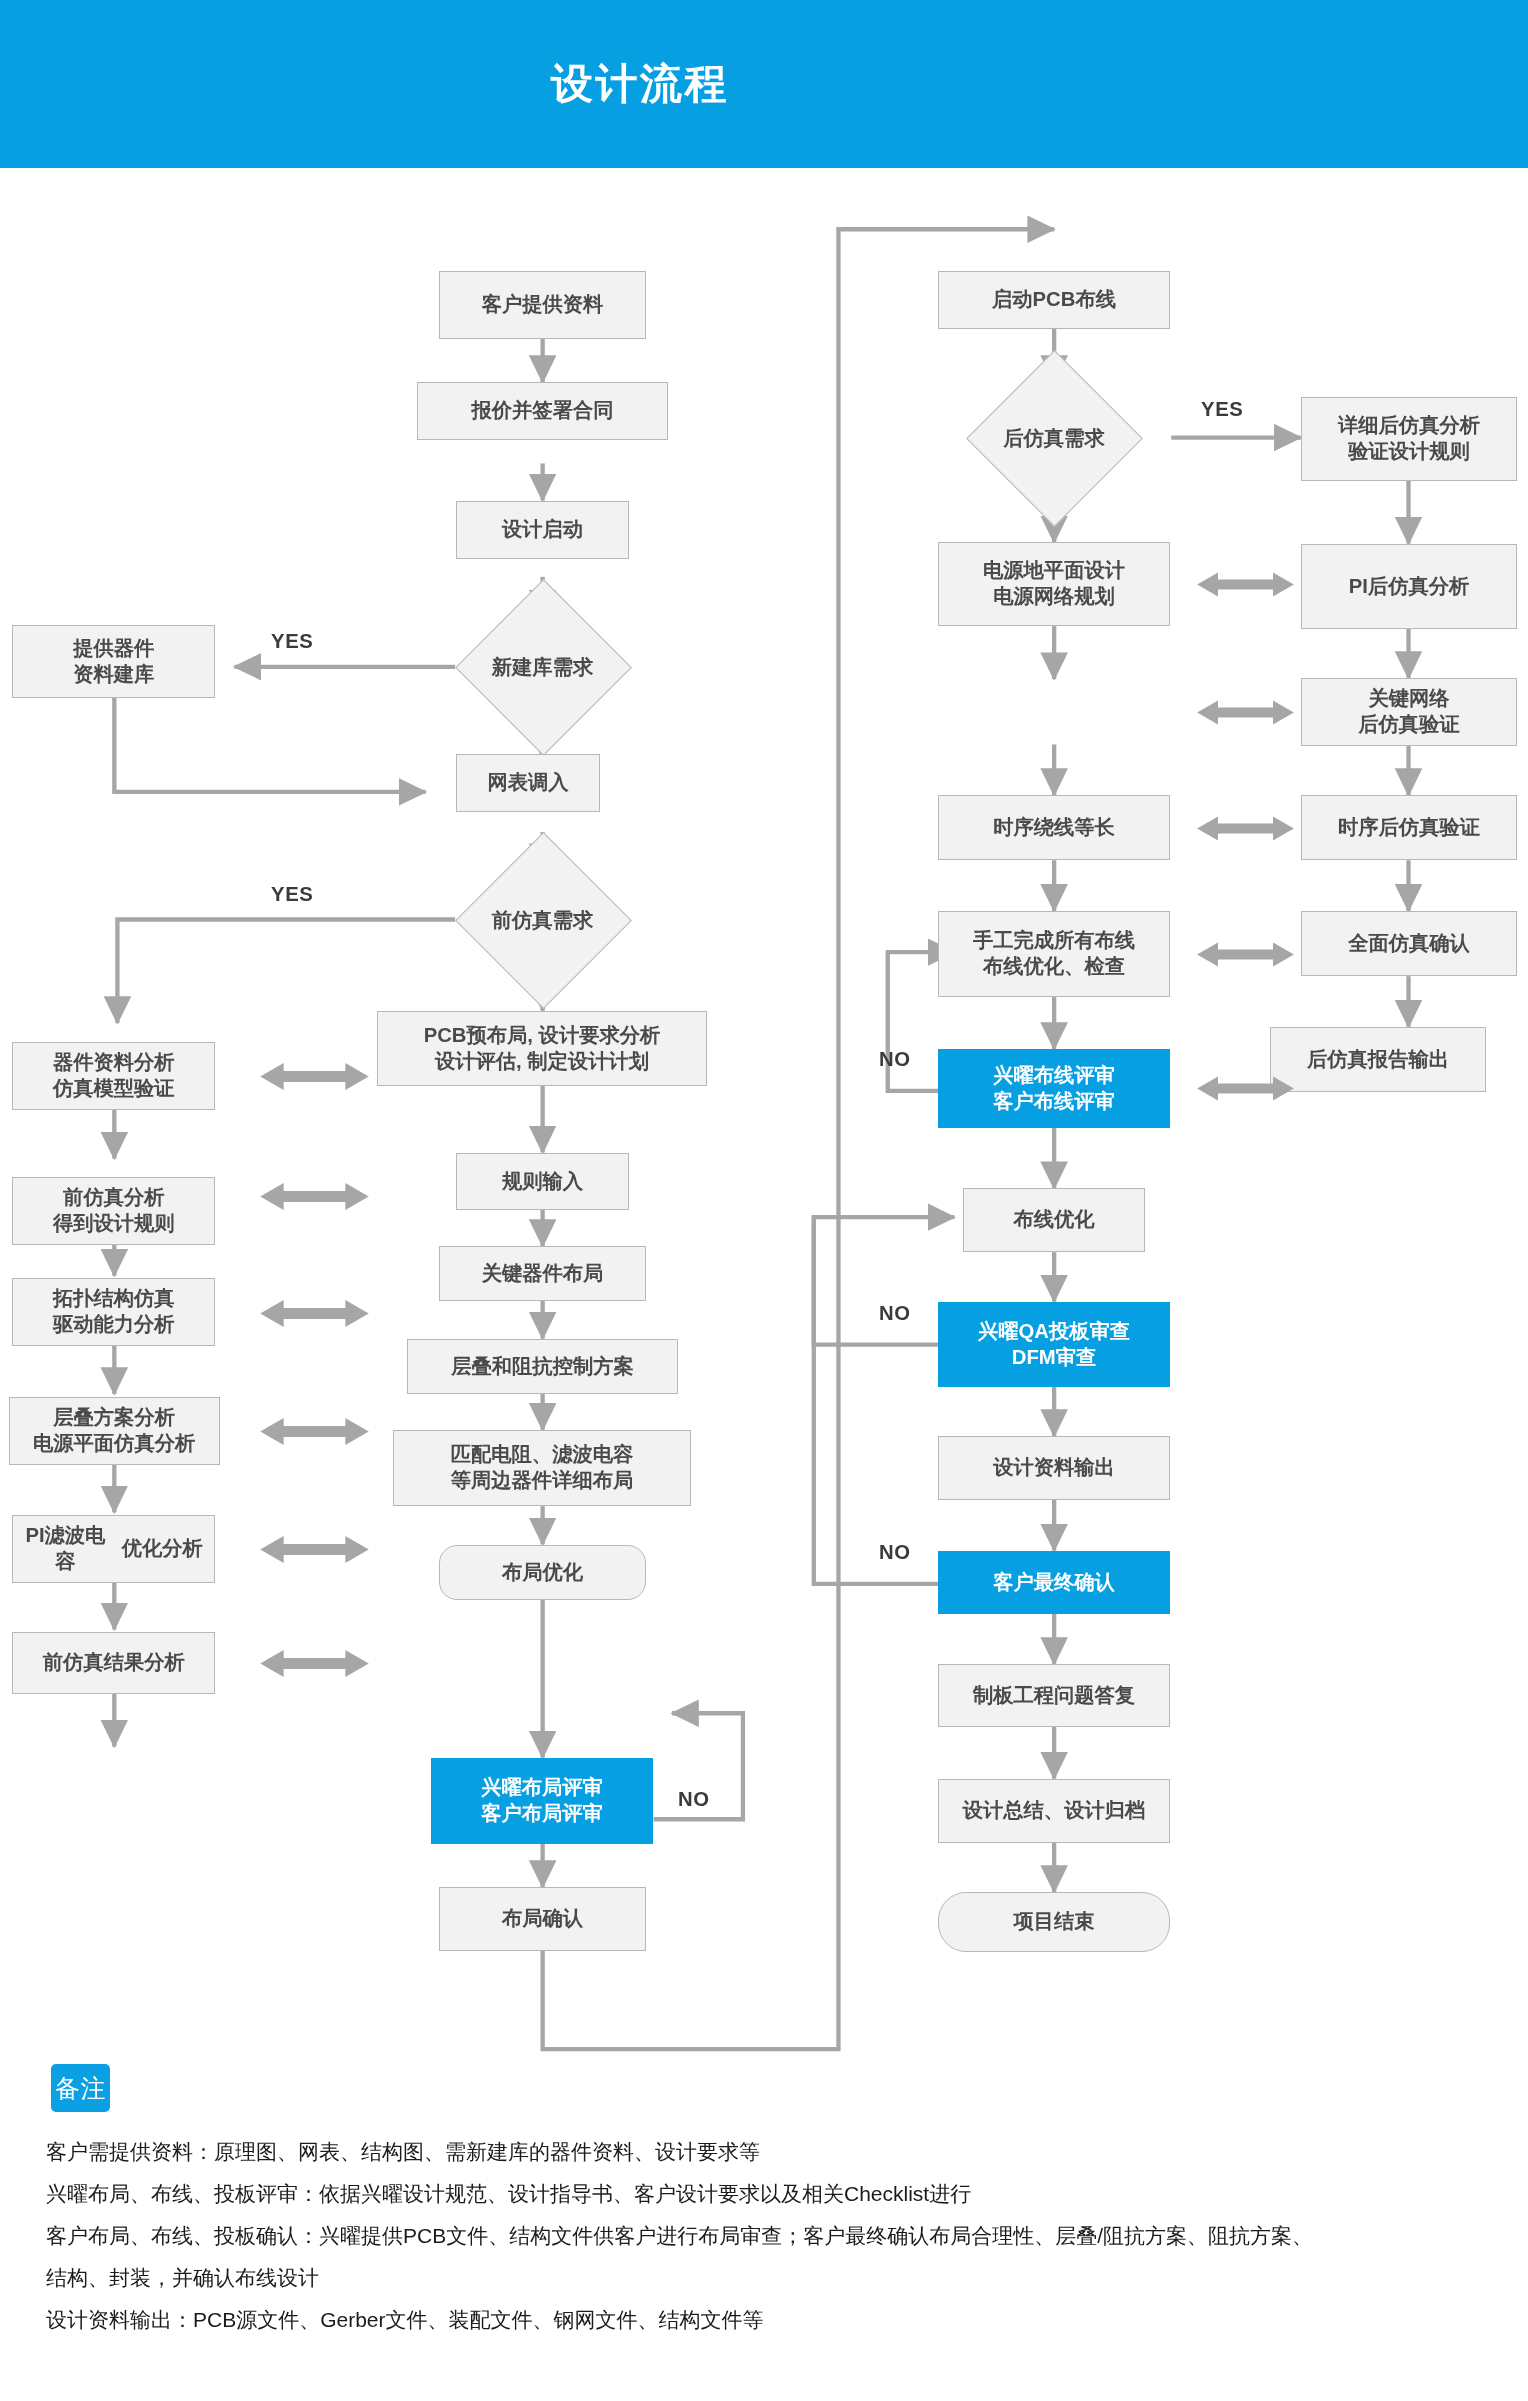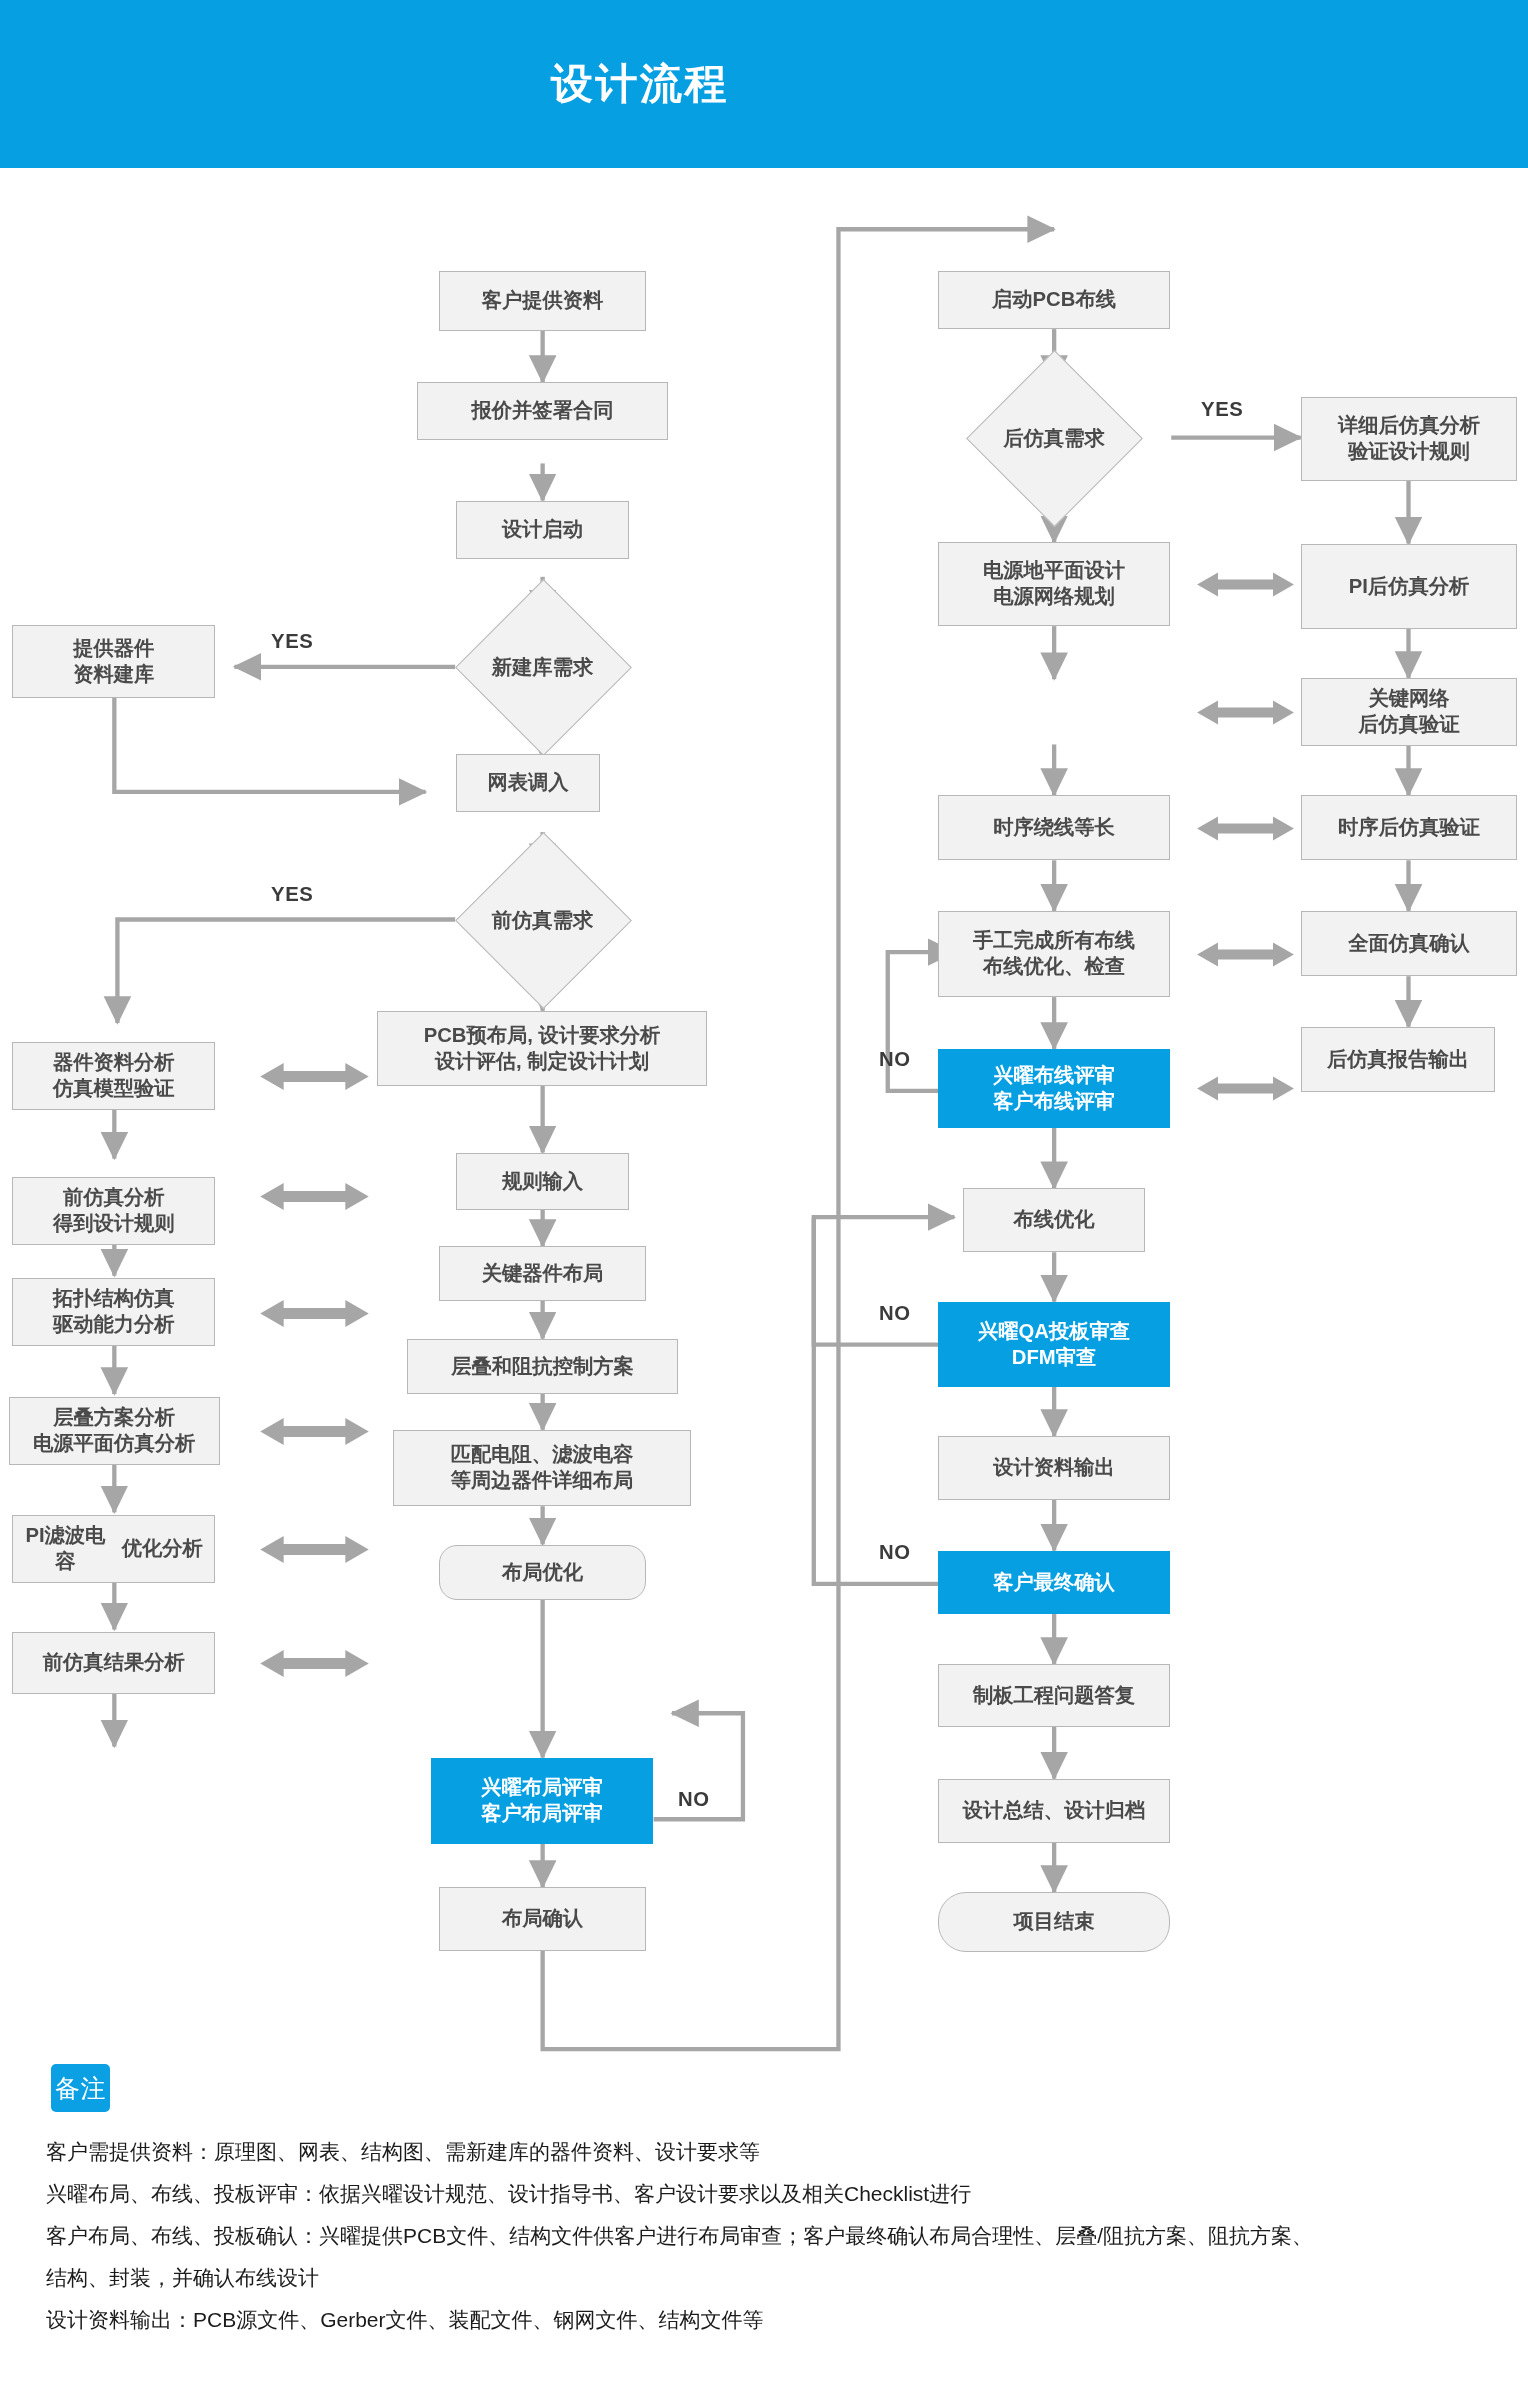--- a/index.html
+++ b/index.html
@@ -164,21 +164,21 @@
       <path d="M 1550 1770 L 1440 1770 L 1440 1545 L 1548 1545" marker-end="url(#ah)"></path>
 
        布线优化 loop (far left) --&gt;
       <path d="M 1550 2182 L 1320 2182 L 1320 1975 L 1548 1975" marker-end="url(#ah)"></path>
 
        布线优化 loop (far left, long) --&gt;
       <path d="M 1550 2570 L 1320 2570 L 1320 1975"></path>
     </g>
   </svg>
 
-  <div class="node" style="left:439px;top:271px;width:207px;height:60px;">
+  <div class="node" style="left:439px;top:271px;width:207px;height:68px;">
     <span class="txt">客户提供资料</span>
   </div>
 
   <div class="node" style="left:417px;top:382px;width:251px;height:58px;">
     <span class="txt">报价并签署合同</span>
   </div>
 
   <div class="node" style="left:456px;top:501px;width:173px;height:58px;">
     <span class="txt">设计启动</span>
   </div>
@@ -339,21 +339,21 @@
   </div>
 
   <div class="node" style="left:1301px;top:795px;width:216px;height:65px;">
     <span class="txt">时序后仿真验证</span>
   </div>
 
   <div class="node" style="left:1301px;top:911px;width:216px;height:65px;">
     <span class="txt">全面仿真确认</span>
   </div>
 
-  <div class="node" style="left:1301px;top:1027px;width:194px;height:65px;">
+  <div class="node" style="left:1270px;top:1027px;width:216px;height:65px;">
     <span class="txt">后仿真报告输出</span>
   </div>
 
   <svg class="dbl" style="left:259px;top:1059px;width:111px;height:35px;" viewBox="0 0 180 56">
     <path d="M2,28 L40,6 L40,19 L140,19 L140,6 L178,28 L140,50 L140,37 L40,37 L40,50 Z" fill="#a6a6a6"></path>
   </svg>
   <svg class="dbl" style="left:259px;top:1179px;width:111px;height:35px;" viewBox="0 0 180 56">
     <path d="M2,28 L40,6 L40,19 L140,19 L140,6 L178,28 L140,50 L140,37 L40,37 L40,50 Z" fill="#a6a6a6"></path>
   </svg>
   <svg class="dbl" style="left:259px;top:1296px;width:111px;height:35px;" viewBox="0 0 180 56">

